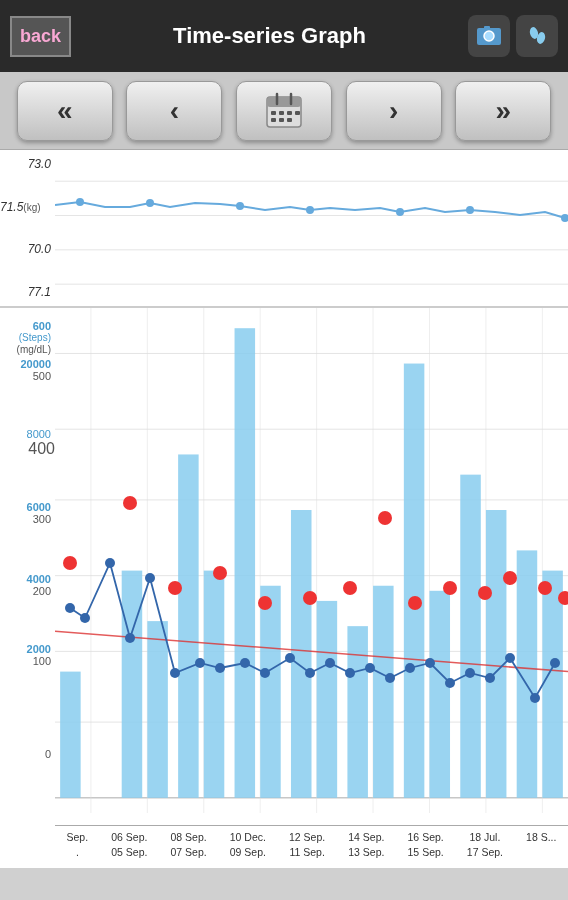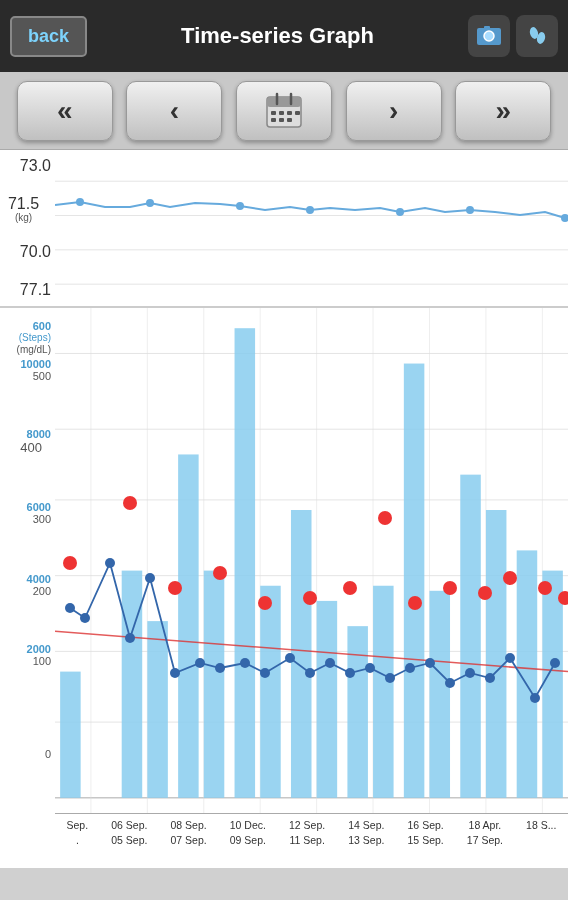--- a/index.html
+++ b/index.html
@@ -15,25 +15,25 @@
     #header {
       background: #2a2a2a;
       height: 72px;
       display: flex;
       align-items: center;
       padding: 0 10px;
     }
     #back-button {
       background: #555;
       border: 2px solid #888;
-      border-radius: 5px;
-      color: #7dd3fc;
+      border-radius: 0;
+      color: #f9a8d4;
       font-size: 18px;
       font-weight: bold;
-      padding: 8px 16px;
+      padding: 8px 8px;
       cursor: pointer;
     }
     #header-title {
       flex: 1;
       text-align: center;
       color: #fff;
       font-size: 22px;
       font-weight: bold;
     }
     #header-icons {
@@ -99,24 +99,25 @@
       left: 0;
       top: 0;
       width: 55px;
       height: 100%;
       display: flex;
       flex-direction: column;
       justify-content: space-between;
       padding: 8px 4px 8px 0;
     }
     .y-label {
-      font-size: 16px;
+      font-size: 12px;
       color: #333;
       text-align: right;
       line-height: 1;
+      font-style: italic;
     }
     .y-sublabel {
       font-size: 10px;
       color: #555;
       text-align: right;
     }
     #weight-chart svg {
       position: absolute;
       left: 55px;
       top: 0;
@@ -144,21 +145,21 @@
       left: 55px;
       top: 0;
       width: calc(100% - 55px);
       height: calc(100% - 55px);
     }
     #x-axis {
       position: absolute;
       bottom: 0;
       left: 55px;
       right: 0;
-      height: 55px;
+      height: 43px;
       display: flex;
       justify-content: space-around;
       align-items: flex-start;
       padding-top: 4px;
       border-top: 1px solid #aaa;
       margin-top: 40px;
     }
     .x-label {
       display: flex;
       flex-direction: column;
@@ -211,21 +212,21 @@
   </div>
   <div class="nav-btn">›</div>
   <div class="nav-btn">»</div>
 </div>
 
 <div id="charts">
 
   <div id="weight-chart">
     <div class="y-labels">
       <div class="y-label">73.0</div>
-      <div style="display:flex;flex-direction:column;align-items:center;padding-right:4px">
+      <div style="display:flex;flex-direction:row;align-items:flex-end;padding-right:4px">
         <div class="y-label">71.5</div>
         <div class="y-sublabel">(kg)</div>
       </div>
       <div class="y-label">70.0</div>
       <div class="y-label">77.1</div>
     </div>
     <svg id="weight-svg" preserveAspectRatio="none">
 
       <line x1="0" y1="20%" x2="100%" y2="20%" stroke="#ddd" stroke-width="0.8"></line>
       <line x1="0" y1="42%" x2="100%" y2="42%" stroke="#ddd" stroke-width="0.8"></line>
@@ -243,24 +244,24 @@
       <circle cx="510" cy="68" r="4" fill="#66aadd"></circle>
     </svg>
   </div>
 
   <div id="steps-chart">
 
     <div class="left-labels">
       <div style="position:absolute; top:2px; right:4px; text-align:right; font-size:11px; color:#4499cc; font-weight:bold;">600</div>
       <div style="position:absolute; top:14px; right:4px; text-align:right; font-size:10px; color:#4499cc;">(Steps)</div>
       <div style="position:absolute; top:26px; right:4px; text-align:right; font-size:10px; color:#555;">(mg/dL)</div>
-      <div style="position:absolute; top:40px; right:4px; text-align:right; font-size:11px; color:#4499cc; font-weight:bold;">10000</div>
+      <div style="position:absolute; top:40px; right:4px; text-align:right; font-size:11px; color:#4499cc; font-weight:bold;">20000</div>
       <div style="position:absolute; top:52px; right:4px; text-align:right; font-size:11px; color:#555;">500</div>
-      <div style="position:absolute; top:110px; right:4px; font-size:11px; color:#4499cc; font-weight:bold;">8000</div>
-      <div style="position:absolute; top:122px; right:13px; text-align:right; font-size:13px; color:#555;">400</div>
+      <div style="position:absolute; top:110px; right:4px; font-size:11px; color:#4499cc; font-weight:normal;">8000</div>
+      <div style="position:absolute; top:122px; right:0; text-align:right; font-size:16px; color:#555;">400</div>
       <div style="position:absolute; top:183px; right:4px; text-align:right; font-size:11px; color:#4499cc; font-weight:bold;">6000</div>
       <div style="position:absolute; top:195px; right:4px; text-align:right; font-size:11px; color:#555;">300</div>
       <div style="position:absolute; top:255px; right:4px; text-align:right; font-size:11px; color:#4499cc; font-weight:bold;">4000</div>
       <div style="position:absolute; top:267px; right:4px; text-align:right; font-size:11px; color:#555;">200</div>
       <div style="position:absolute; top:325px; right:4px; text-align:right; font-size:11px; color:#4499cc; font-weight:bold;">2000</div>
       <div style="position:absolute; top:337px; right:4px; text-align:right; font-size:11px; color:#555;">100</div>
       <div style="position:absolute; top:430px; right:4px; text-align:right; font-size:11px; color:#555;">0</div>
     </div>
 
     <svg id="steps-svg" preserveAspectRatio="none">
@@ -384,21 +385,21 @@
       </div>
       <div class="x-label">
         <span>14 Sep.</span>
         <span>13 Sep.</span>
       </div>
       <div class="x-label">
         <span>16 Sep.</span>
         <span>15 Sep.</span>
       </div>
       <div class="x-label">
-        <span>18 Apr.</span>
+        <span>18 Jul.</span>
         <span>17 Sep.</span>
       </div>
       <div class="x-label">
         <span></span>
         <span>18 S...</span>
       </div>
     </div>
   </div>
 
 </div>

